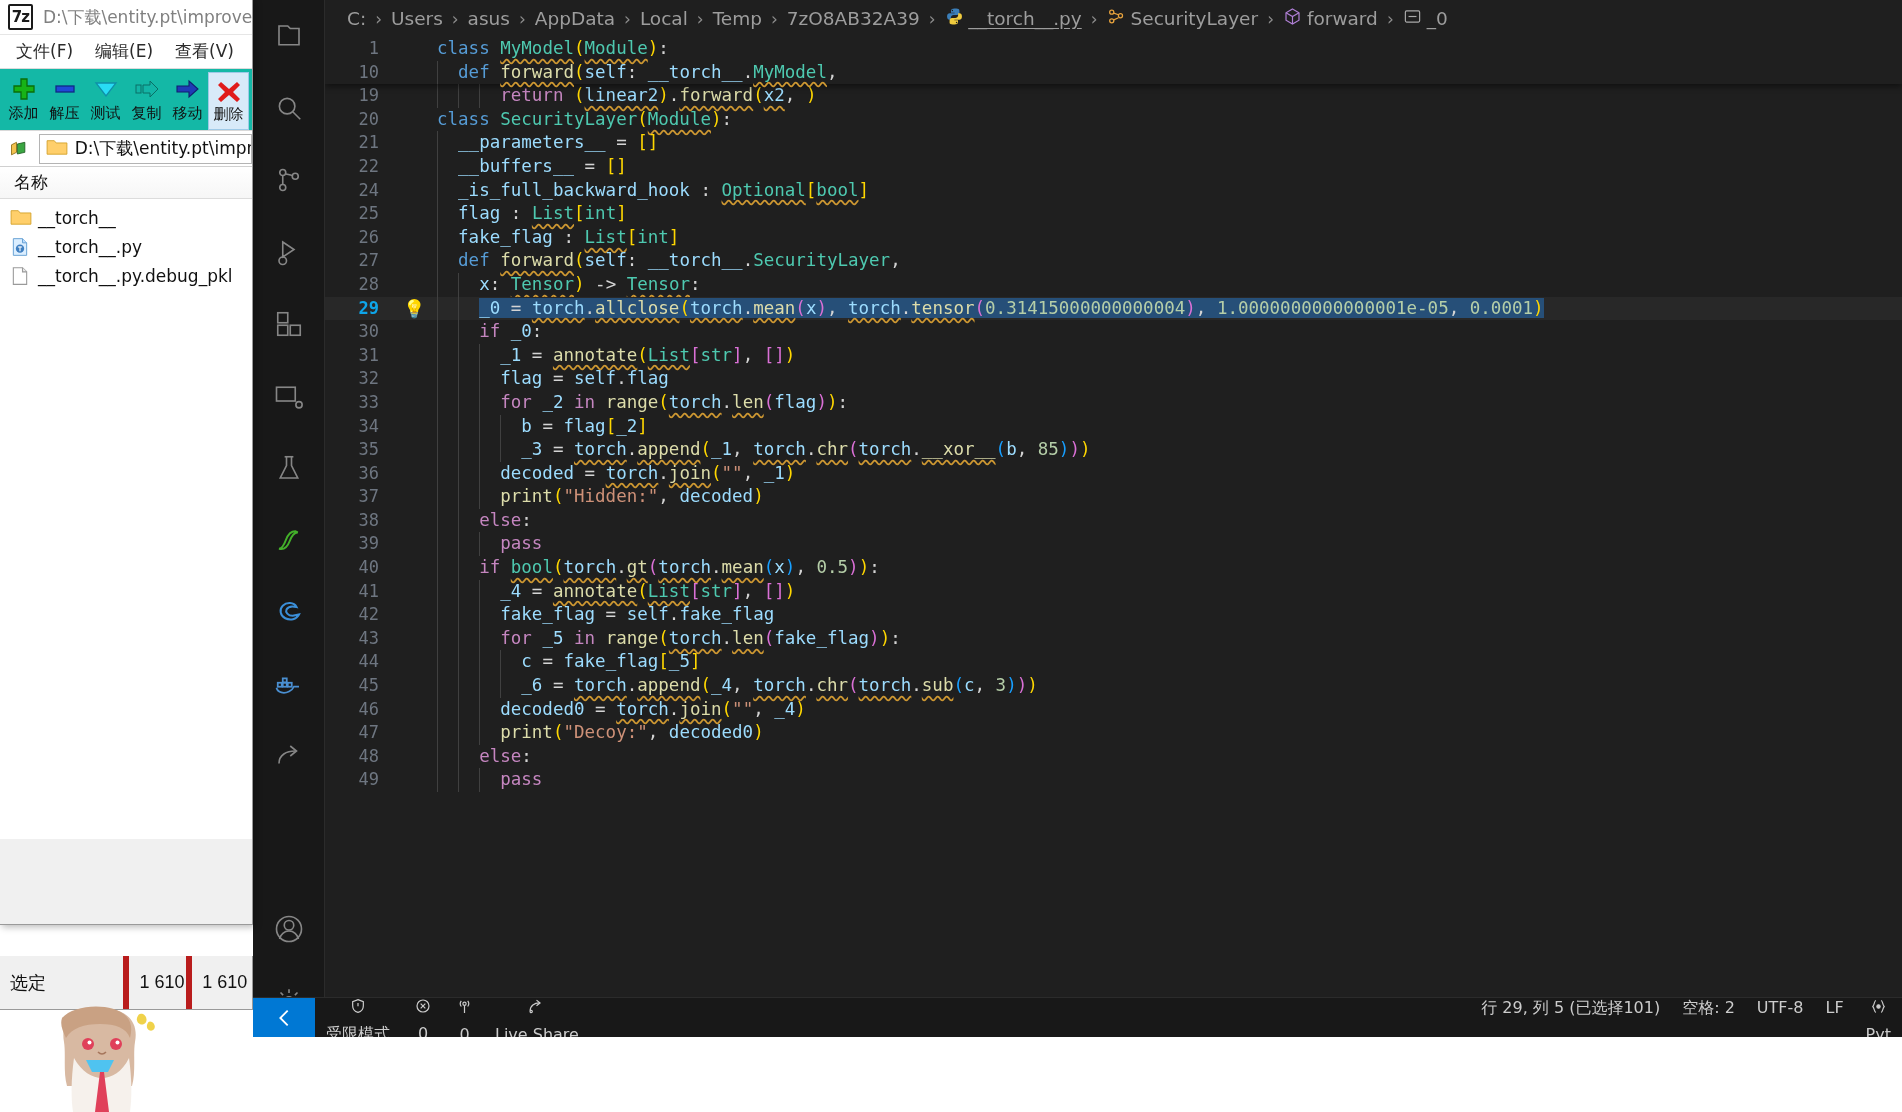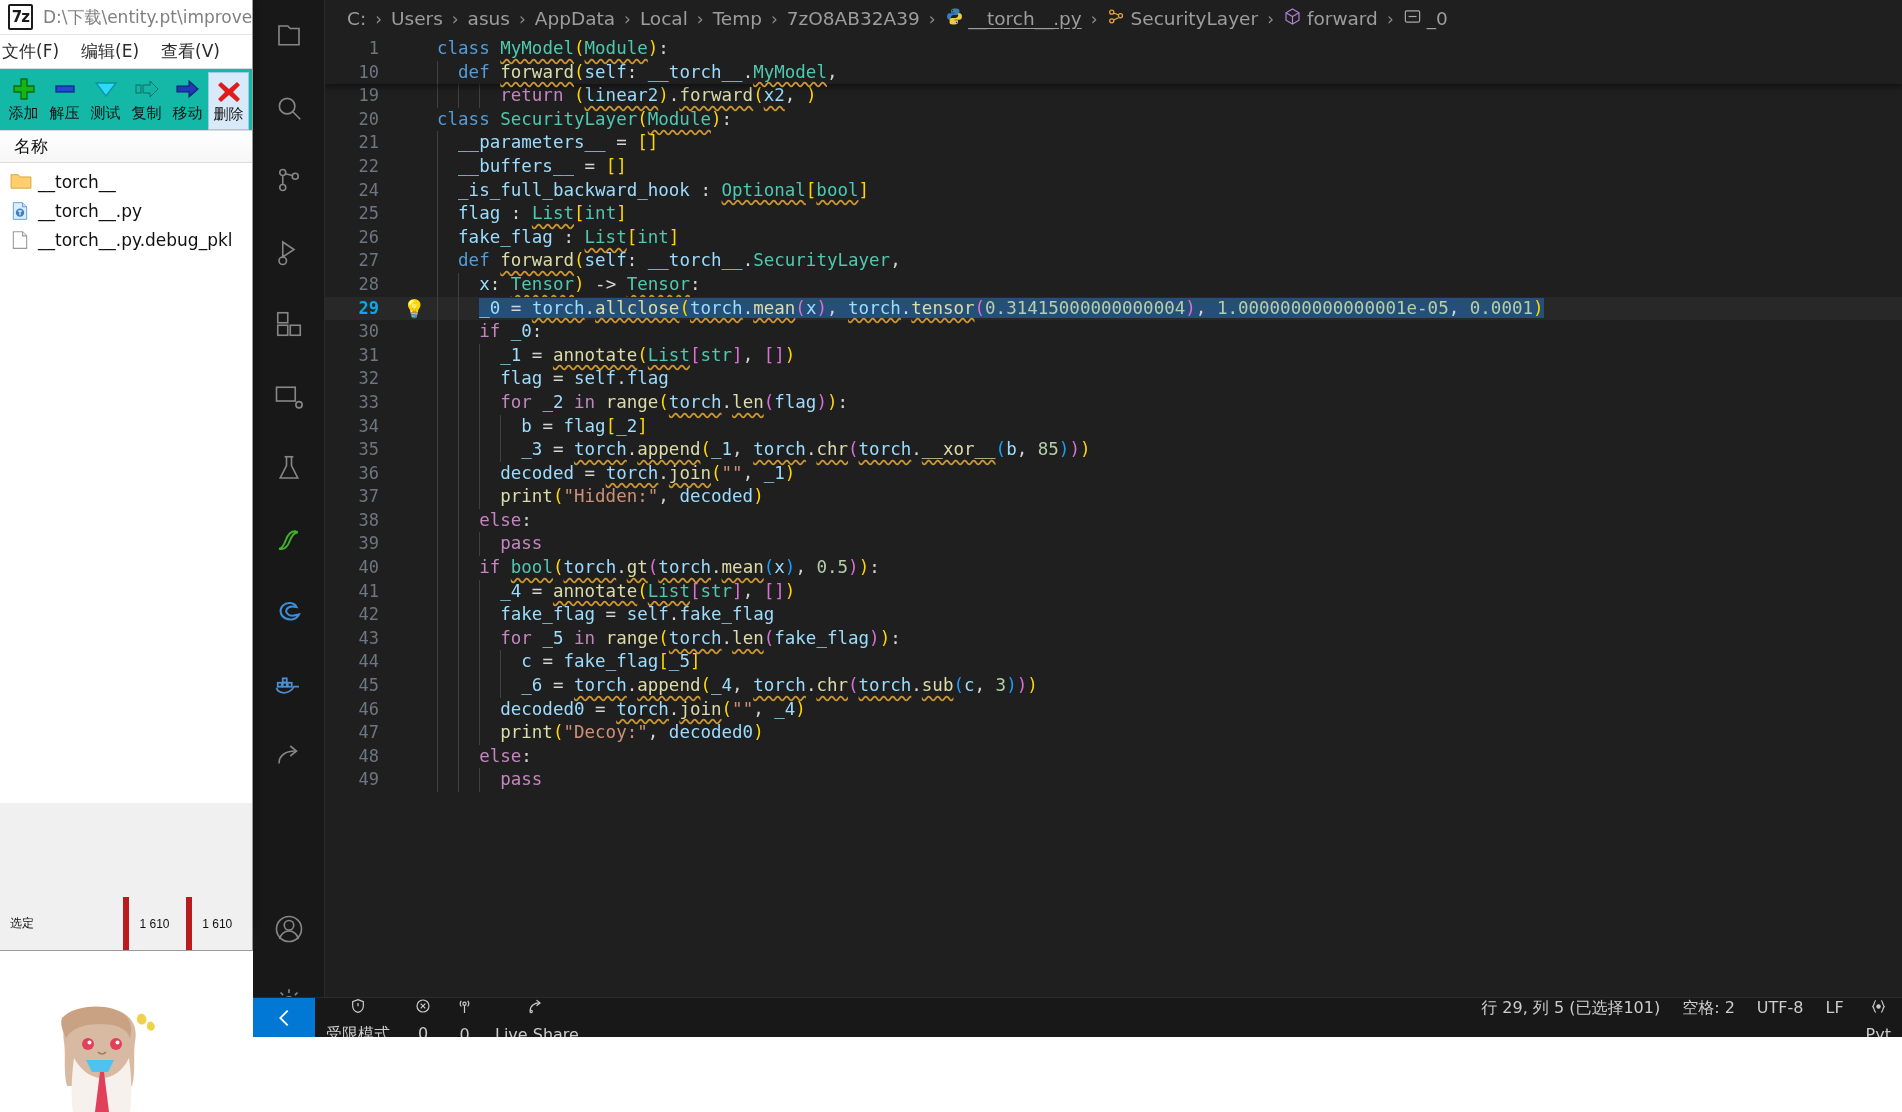--- a/index.html
+++ b/index.html
@@ -158,21 +158,21 @@
     font-size: 15px; font-weight: bold;
     display: flex; align-items: center; justify-content: center;
     letter-spacing: -1px;
   }
   #sz-title-text {
     font-size: 17px; color: #808080; white-space: nowrap; overflow: hidden;
   }
   #sz-menu {
     height: 34px; background: #ffffff;
     display: flex; align-items: center; gap: 22px;
-    padding-left: 2px;
+    padding-left: 16px;
     font-size: 17px; color: #2b2b2b;
     border-bottom: 1px solid #dcdcdc;
   }
   #sz-toolbar {
     height: 62px;
     background: #14b8a6;
     display: flex;
     align-items: flex-end;
     padding-left: 3px;
     border-bottom: 1px solid #d9d9d9;
@@ -217,26 +217,26 @@
     height: 640px;
     padding-top: 4px;
   }
   .sz-row {
     height: 29px; display: flex; align-items: center; gap: 6px;
     padding-left: 10px; font-size: 17px; color: #111;
     white-space: nowrap;
   }
   .ficon { width: 22px; height: 20px; flex: 0 0 auto; position: relative; }
   #sz-statusbar {
-    position: absolute; left: 0; top: 897px;
+    position: absolute; left: 0; top: 956px;
     width: 253px; height: 54px;
     background: #f0f0f0;
     border: 1px solid #9a9a9a; border-top: none; border-left: none;
     display: flex; align-items: center;
-    font-size: 12px; color: #111;
+    font-size: 18px; color: #111;
   }
   #sz-statusbar .cell { height: 100%; display: flex; align-items: center; padding-left: 10px; }
   #sz-statusbar .cell + .cell { border-left: 6px solid #b91c1c; }
 
   
   #bottom-strip {
     position: absolute; left: 0; top: 1037px; width: 1902px; height: 75px;
     background: #ffffff;
   }
   #bottom-shadow {
@@ -572,20 +572,36 @@
     <div class="tb-btn hover">
       <span class="tb-glyph">
         <svg width="26" height="24" viewBox="0 0 26 24">
             <path d="M5 4l8 7 8-7 3 3-7 7 7 7-3 3-8-7-8 7-3-3 7-7-7-7z" fill="#e01b1b"></path>
           </svg>
       </span>
       <span>删除</span>
     </div>
   </div>
 
+  <div id="sz-address">
+    <div id="sz-updown">
+      <svg width="22" height="20" viewBox="0 0 24 24">
+          <path d="M3 19V7l6-3v12z" fill="#f2c14e" stroke="#8a6a11" stroke-width="1"></path>
+          <path d="M10 18V6l9-2v12z" fill="#3aa642" stroke="#1d5a21" stroke-width="1"></path>
+        </svg>
+    </div>
+    <div id="sz-path">
+      <span>
+        <svg width="22" height="18" viewBox="0 0 24 20">
+            <path d="M1 3h8l2 2.5h12V18H1z" fill="#ffcf6b" stroke="#d4a229" stroke-width="1"></path>
+          </svg>
+      </span>
+      <span>D:\下载\entity.pt\impr</span>
+    </div>
+  </div>
 
   <div id="sz-listhdr">
     <span>名称</span>
   </div>
 
   <div id="sz-list">
     <div class="sz-row">
       <span class="ficon">
         <svg width="22" height="18" viewBox="0 0 24 20">
             <path d="M1 3h8l2 2.5h12V18H1z" fill="#ffcf6b" stroke="#d4a229" stroke-width="1"></path>

